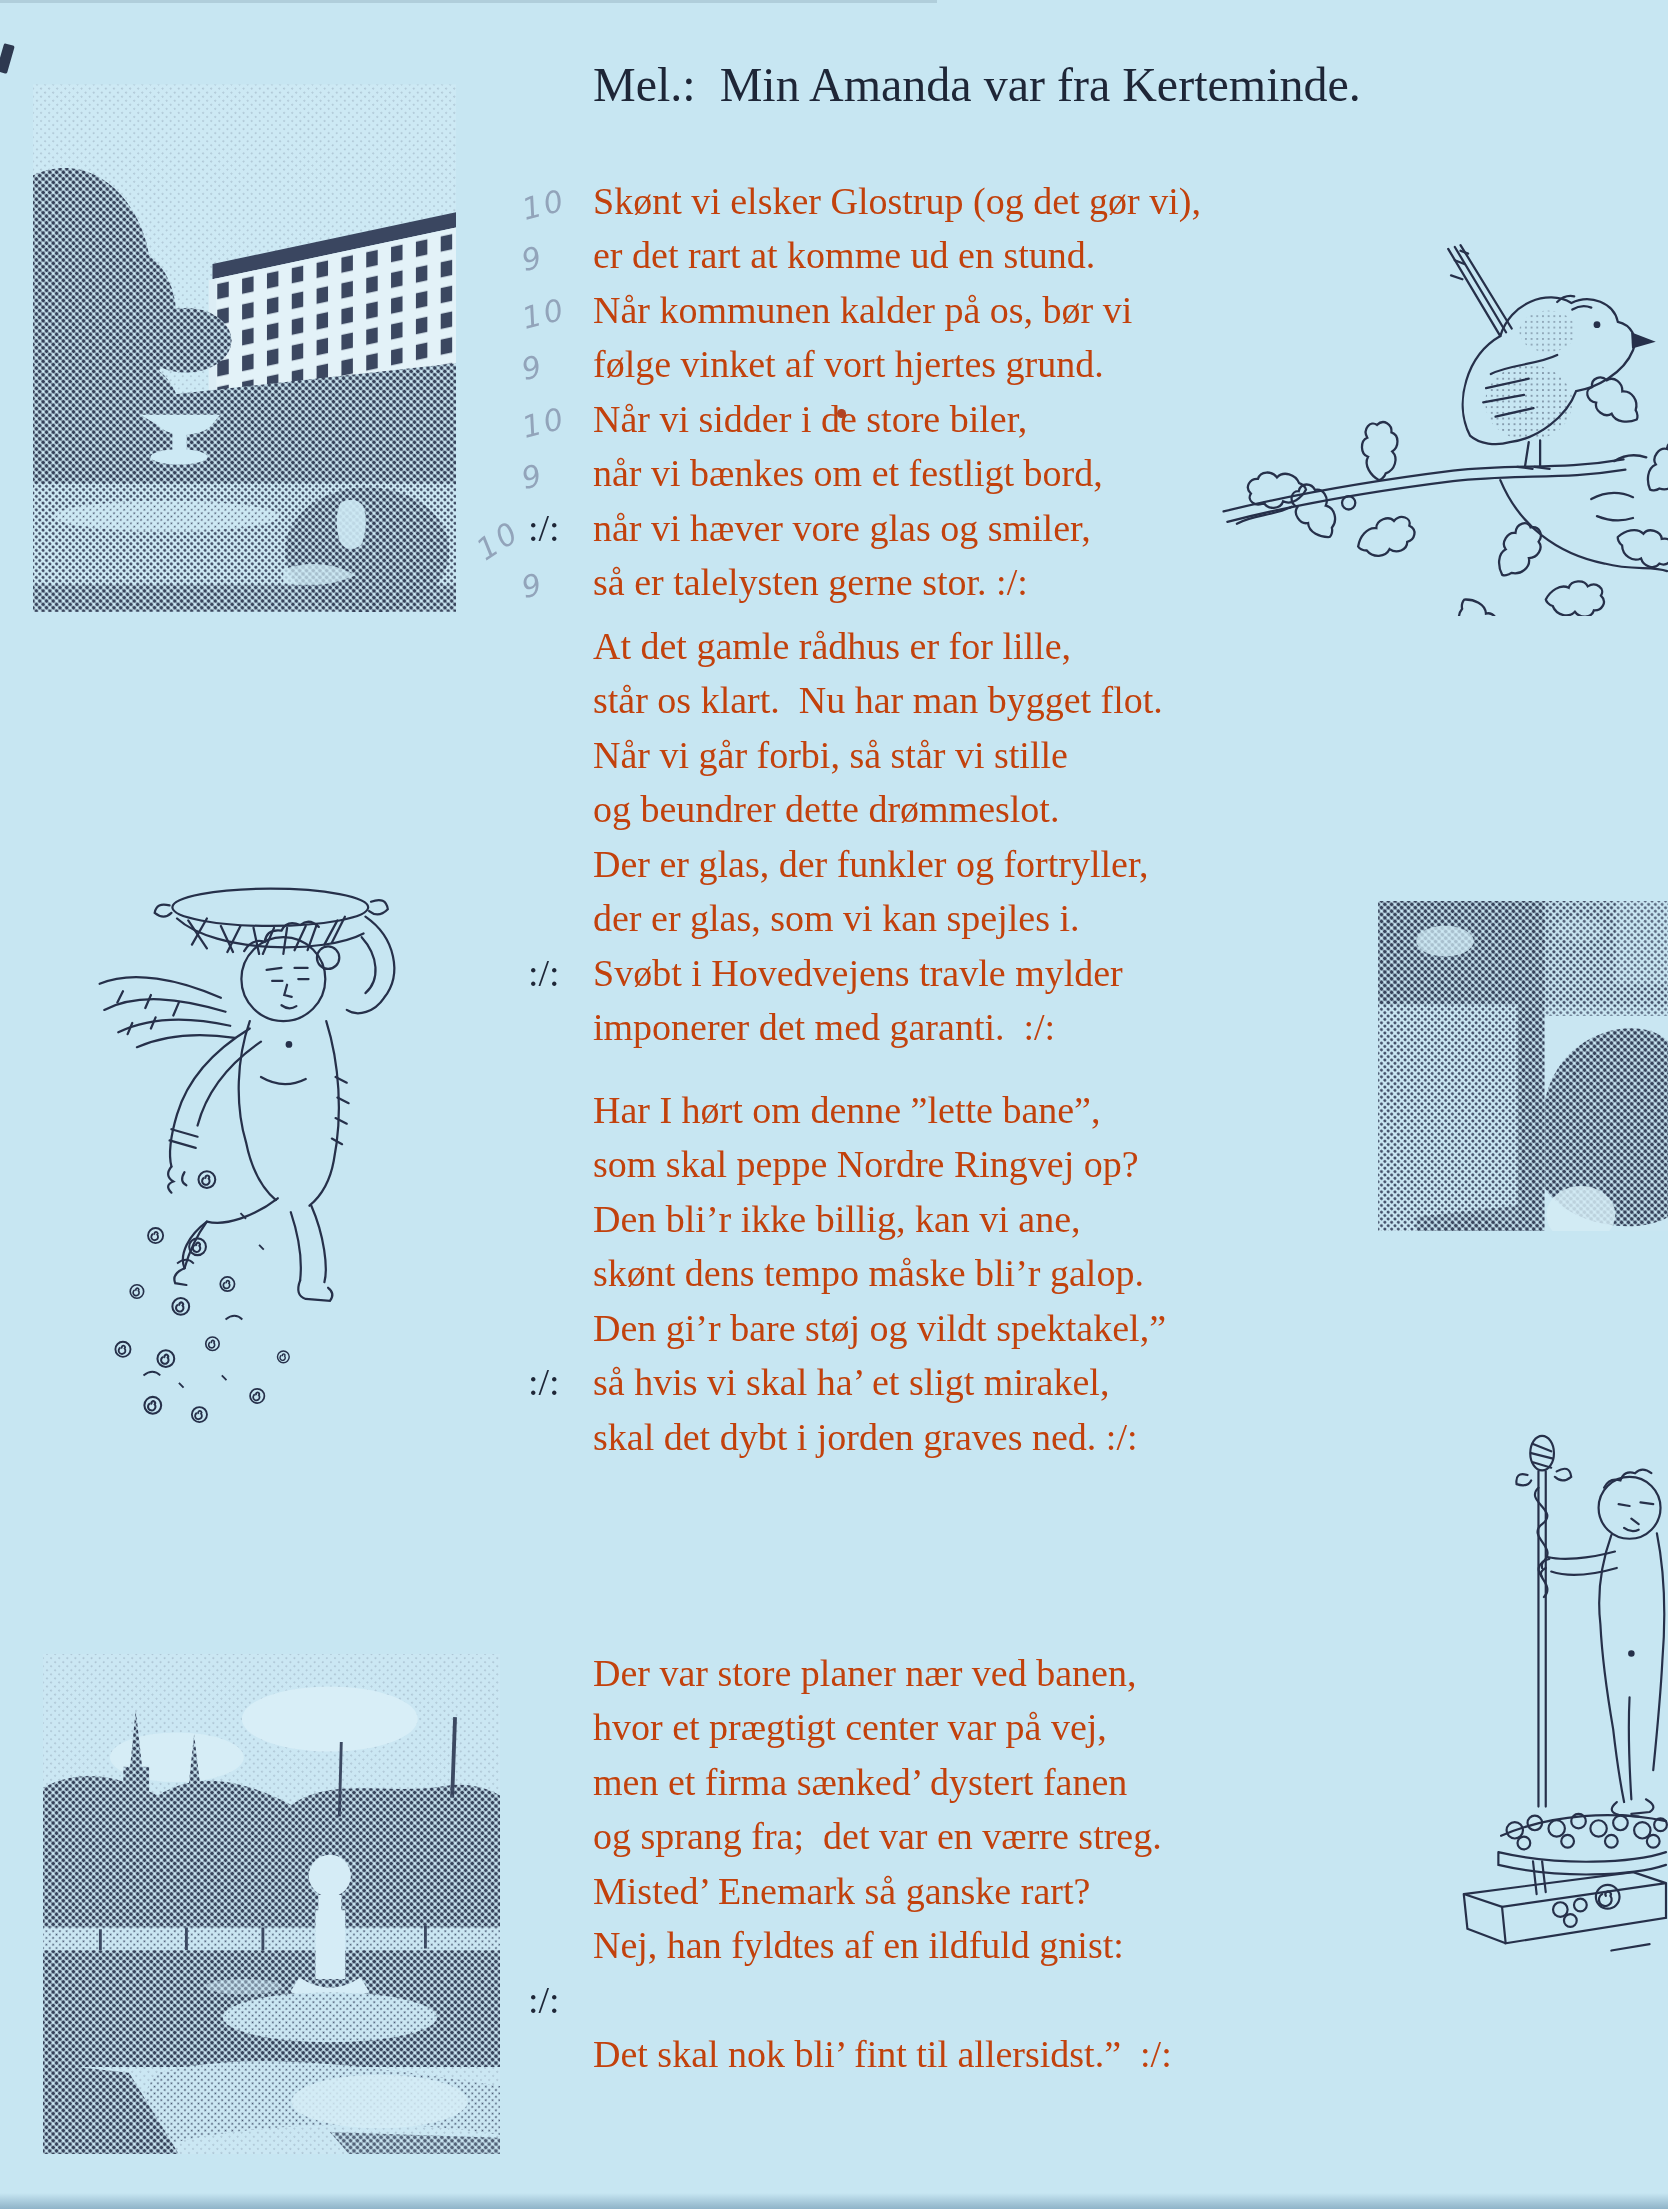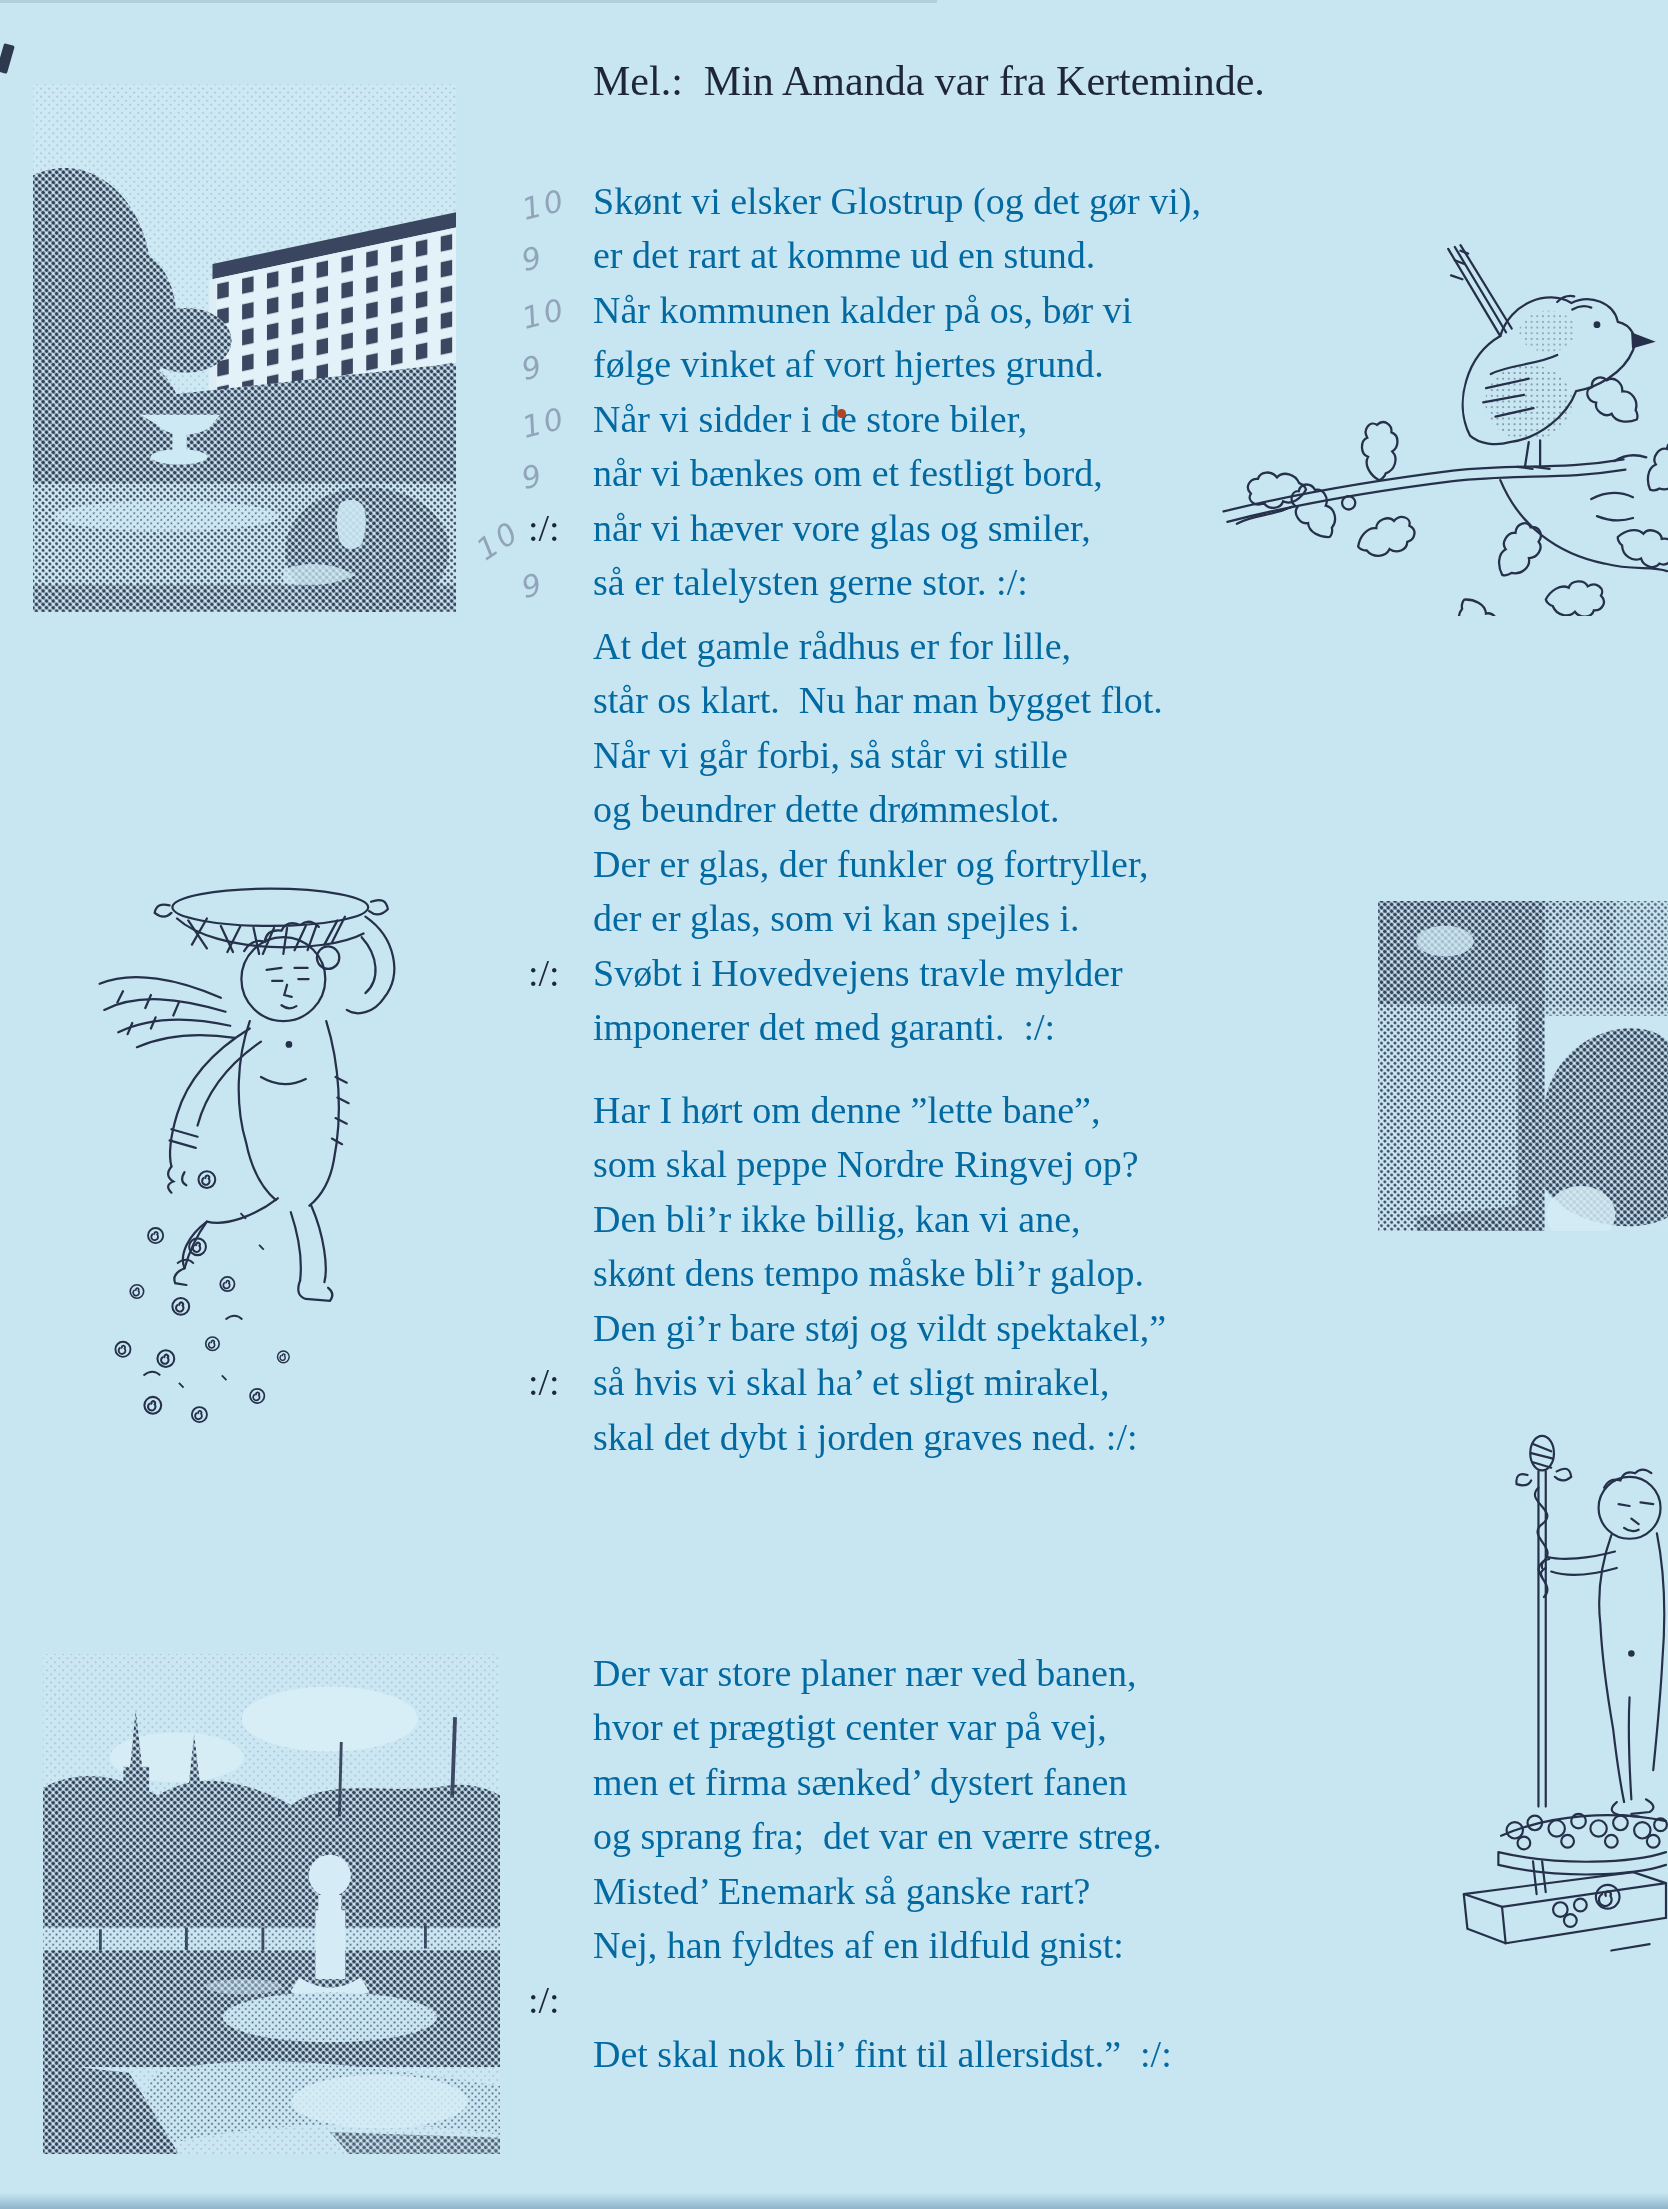--- a/index.html
+++ b/index.html
@@ -1,28 +1,28 @@
 <!DOCTYPE html>
 <html><head>
 <meta charset="utf-8">
 <style>
   html,body{margin:0;padding:0;}
   body{width:1669px;height:2209px;overflow:hidden;
        font-family:"Liberation Serif",serif;}
   .page{position:relative;width:1669px;height:2209px;background:#c7e6f2;}
-  .melody-title{position:absolute;left:593px;top:57px;font-size:42px;
+  .melody-title{position:absolute;left:593px;top:57px;font-size:48px;
        color:#1e2637;white-space:pre;}
   .stanza{position:absolute;left:0;width:1669px;height:449px;}
   #s1{top:179px}#s2{top:624px}#s3{top:1088px}#s4{top:1651px}
   .line{position:absolute;left:0;width:1669px;height:54px;}
   .line:nth-of-type(1){top:0}.line:nth-of-type(2){top:54px}
   .line:nth-of-type(3){top:109px}.line:nth-of-type(4){top:163px}
   .line:nth-of-type(5){top:218px}.line:nth-of-type(6){top:272px}
   .line:nth-of-type(7){top:327px}.line:nth-of-type(8){top:381px}
-  .ltext{position:absolute;left:593px;top:0;font-size:38px;color:#0369a1;
+  .ltext{position:absolute;left:593px;top:0;font-size:38px;color:#c2410c;
        white-space:pre;}
   .prefix{position:absolute;left:528px;top:0;font-size:38px;color:#1e2637;}
   .mark{position:absolute;left:522px;top:7.6px;font-family:"DejaVu Sans",sans-serif;
        font-style:italic;font-size:30px;color:#8d9db5;letter-spacing:2.9px;
        transform:rotate(-14deg);opacity:.9;}
   .line:nth-of-type(7) .mark{left:476px;top:17px;transform:rotate(-33deg);}
   .photo,.drawing{position:absolute;}
   .red-dot{position:absolute;left:837px;top:409px;width:8.6px;height:8.6px;
        border-radius:50%;background:#b04424;}
   .top-edge{position:absolute;left:0;top:0;width:937px;height:2.9px;

